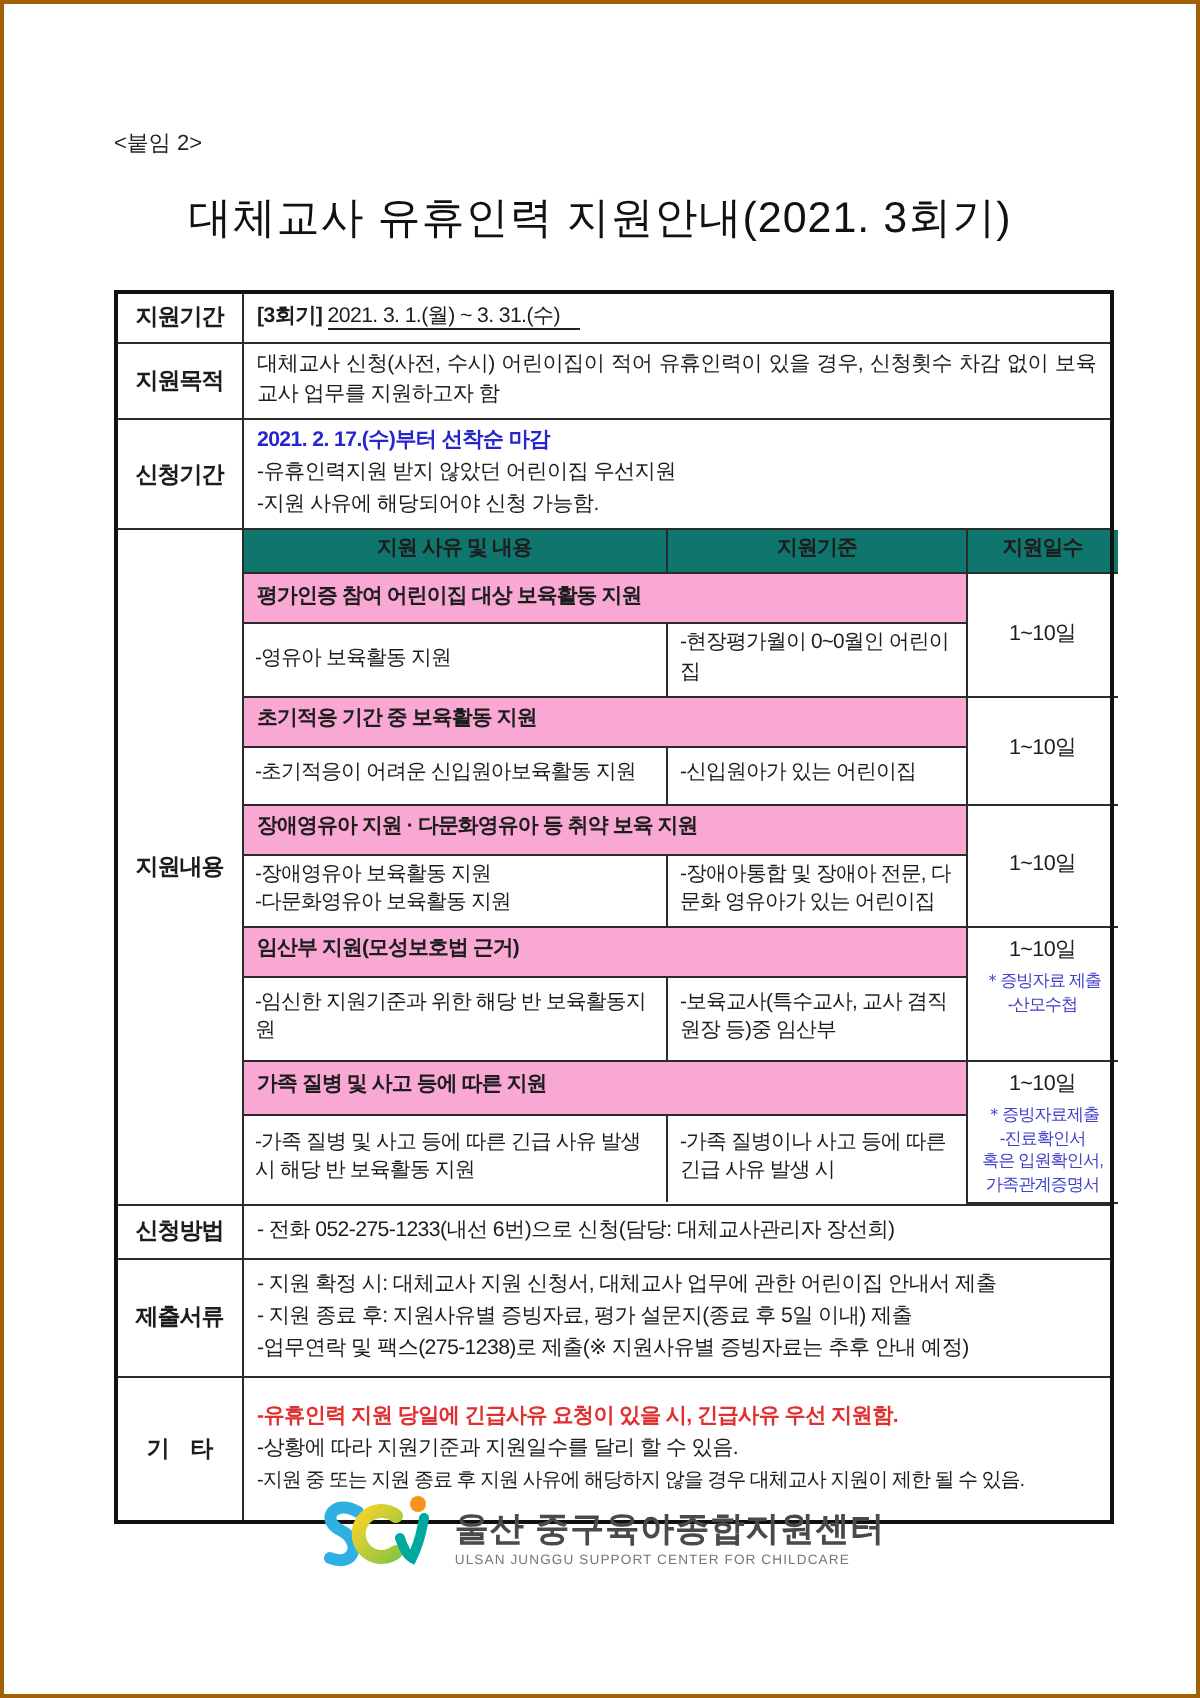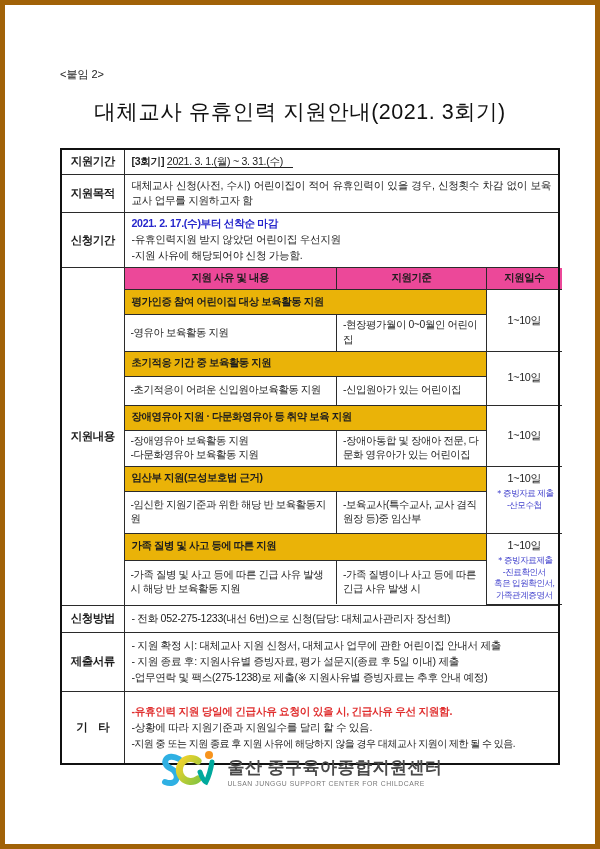--- a/index.html
+++ b/index.html
@@ -1,18 +1,18 @@
 <!DOCTYPE html>
 <html><head>
 <meta charset="utf-8">
 <style>
   * { box-sizing: border-box; margin: 0; padding: 0; }
   html,body { width:600px; height:849px; background:#ffffff; }
   body { font-family: "Liberation Sans", "DejaVu Sans", sans-serif; color:#1d1d1d; position:relative; }
-  .page { position:absolute; inset:0; background:#fff; border:5px solid #a16207; }
+  .page { position:absolute; inset:0; background:#fff; border:2px solid #a16207; }
 
   .attachment { position:absolute; left:55px; top:62px; font-size:11px; color:#222; }
   .title { position:absolute; left:0; right:0; top:92px; text-align:center; font-size:21.5px;
            font-weight:normal; letter-spacing:0.5px; color:#111; }
 
   table.main { position:absolute; left:55px; top:143px; width:500px; border-collapse:collapse;
                border:2px solid #111; table-layout:fixed; }
   table.main > tbody > tr > td { border:1px solid #2b2b2b; vertical-align:middle; }
   td.lbl { width:63px; text-align:center; font-weight:bold; font-size:11.5px; padding:2px 2px;
            letter-spacing:-0.5px; white-space:pre; }
@@ -34,22 +34,22 @@
 
   
   td.content-cell { padding:0; vertical-align:top; }
   table.sub { width:100%; border-collapse:collapse; table-layout:fixed; }
   table.sub td { border:1px solid #2b2b2b; font-size:10.4px; letter-spacing:-0.4px; line-height:1.4; }
   table.sub tr > td:first-child { border-left:none; }
   table.sub tr > td:last-child  { border-right:none; }
   table.sub tr.first td { border-top:none; }
   table.sub tr.last td { border-bottom:none; }
 
-  td.sh { background:#ec4899; font-weight:bold; text-align:center; font-size:11px; height:22px; }
-  td.block-title { background:#eab308; font-weight:bold; font-size:11px; padding:4px 7px; height:25px; letter-spacing:-0.4px; }
+  td.sh { background:#0f766e; font-weight:bold; text-align:center; font-size:11px; height:22px; }
+  td.block-title { background:#f9a8d4; font-weight:bold; font-size:11px; padding:4px 7px; height:25px; letter-spacing:-0.4px; }
   td.reason, td.criteria { padding:3px 6px; vertical-align:middle; white-space:pre-line; }
   td.criteria { text-align:left; }
   tr.block-content > td { border-top:1px dashed #7fb0d0; }
   td.days { width:75px; text-align:center; vertical-align:middle; padding:2px 1px;margin-top:14px; }
   .days-val { font-size:10.8px; letter-spacing:-0.3px; }
   .days-note { display:block; margin-top:2px; font-size:8.6px; color:#4040cc; line-height:1.35;
                white-space:pre-line; letter-spacing:-0.5px; }
   td.days.top { vertical-align:top; padding-top:4px; }
   .condensed { font-size:9.8px; letter-spacing:-0.6px; }
 

